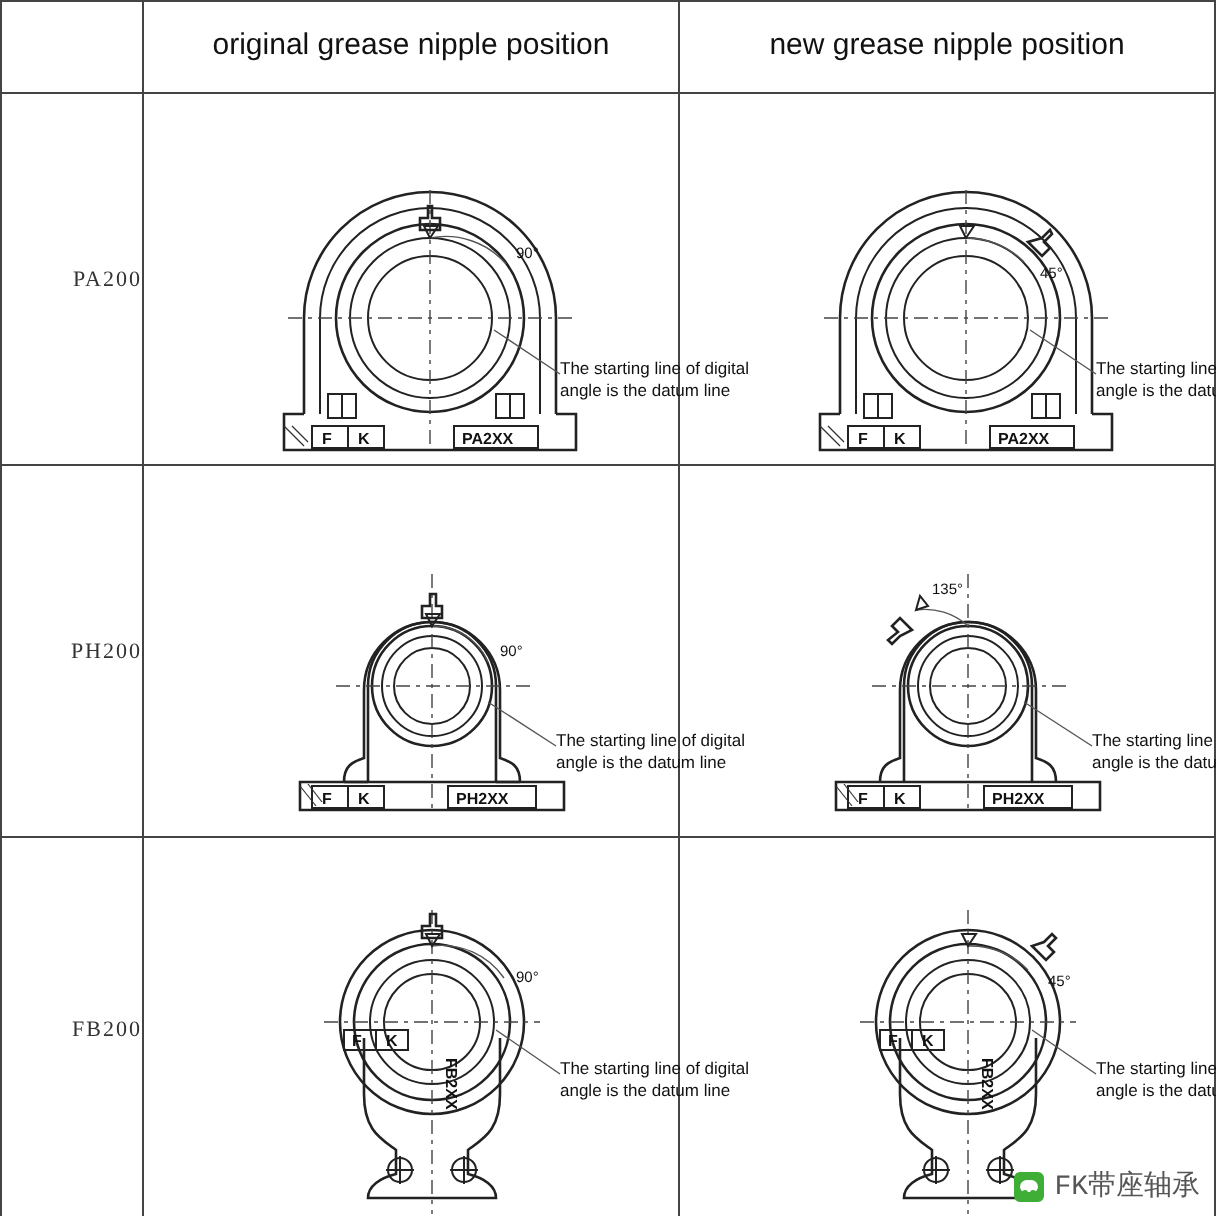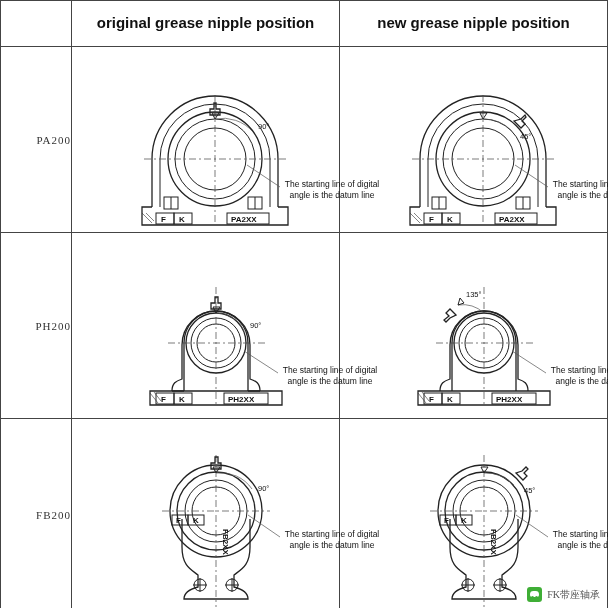--- a/index.html
+++ b/index.html
@@ -1,42 +1,42 @@
 <!DOCTYPE html>
 <html><head>
 <meta charset="utf-8">
 <style>
   html,body{margin:0;padding:0;background:#ffffff;}
   body{width:608px;height:608px;font-family:"Liberation Sans",sans-serif;color:#111;}
   .sheet{position:relative;width:608px;height:608px;}
 
   table.grid{border-collapse:collapse;width:608px;table-layout:fixed;}
   table.grid td{border:1px solid #444;vertical-align:middle;padding:0;}
-  .hdr{height:45px;text-align:center;font-weight:bold;font-size:15px;line-height:1.25;}
+  .hdr{height:45px;text-align:center;font-weight:normal;font-size:15px;line-height:1.25;}
   .rowlabel{width:70px;text-align:right;font-size:11px;color:#333;font-family:"Liberation Serif",serif;letter-spacing:1px;}
   .cell{position:relative;height:185px;}
   .cell.last{height:192px;}
 
   .drawing{position:relative;width:100%;height:100%;text-decoration:underline;}
-  .note{position:absolute;font-size:8.5px;line-height:1.35;color:#111;width:104px;text-align:center;}
+  .note{position:absolute;font-size:8.5px;line-height:1.35;color:#111;width:104px;}
 
   svg{display:block;position:absolute;left:0;top:0;}
   .ln{stroke:#222;stroke-width:1;fill:none;}
   .ln2{stroke:#222;stroke-width:1.3;fill:none;}
   .thin{stroke:#555;stroke-width:.7;fill:none;}
   .dash{stroke:#444;stroke-width:.7;fill:none;stroke-dasharray:7 3 2 3;}
   .hatch{stroke:#333;stroke-width:.6;}
   .txt{font-family:"Liberation Sans",sans-serif;font-size:7.5px;fill:#111;}
   .txtb{font-family:"Liberation Sans",sans-serif;font-size:8px;fill:#111;font-weight:bold;}
 
   .watermark{position:absolute;right:8px;bottom:6px;display:flex;align-items:center;gap:5px;}
   .wm-icon{width:15px;height:15px;border-radius:3px;background:#3fae36;position:relative;}
   .wm-icon:before{content:"";position:absolute;left:3px;top:4px;width:9px;height:6px;border-radius:4px 4px 3px 3px;background:#fff;}
   .wm-icon:after{content:"";position:absolute;left:4px;top:9px;width:3px;height:3px;background:#3fae36;border-radius:50%;box-shadow:4px 0 0 #3fae36;}
-  .wm-text{font-size:10px;color:#555;font-family:Liberation Serif, serif;}
+  .wm-text{font-size:14px;color:#555;font-family:Liberation Mono, monospace;}
 </style>
 </head>
 <body>
 
 <div class="sheet">
 
 <table class="grid">
   <tbody>
         <tr>
     <td class="rowlabel hdr"></td>

